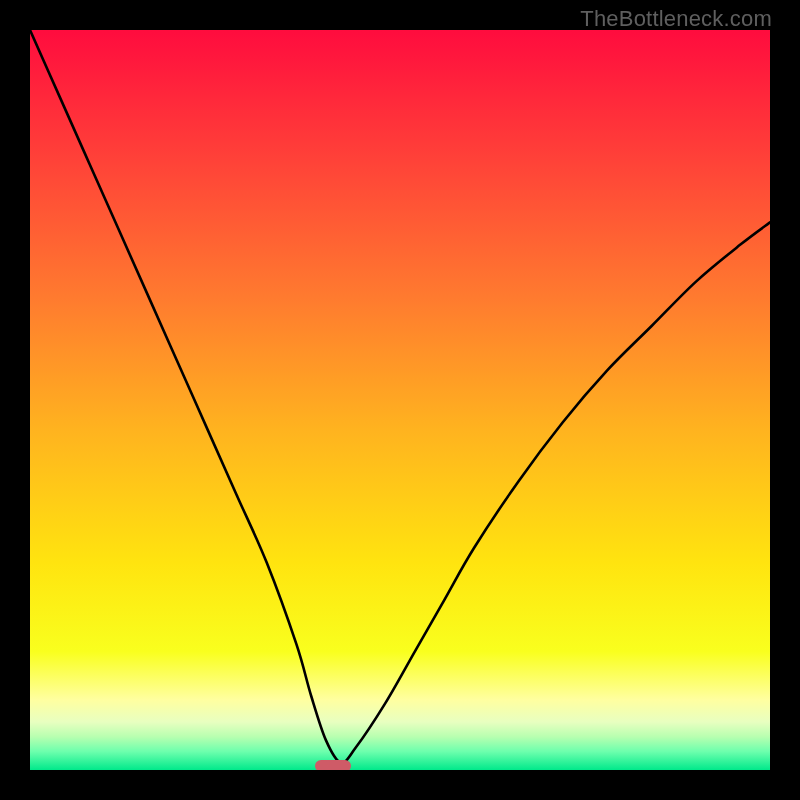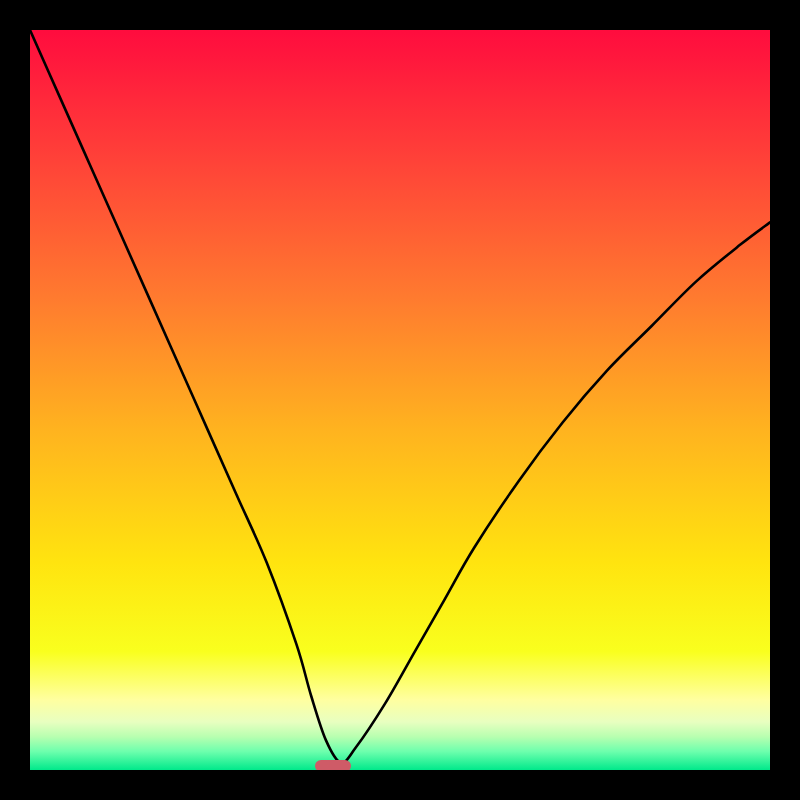--- a/index.html
+++ b/index.html
@@ -48,20 +48,21 @@
     height: 12px;
     border-radius: 6px;
     background: #cf5b67;
   }
 </style>
 </head>
 <body>
 
 <div class="frame">
 
+  <div class="watermark">TheBottleneck.com</div>
 
   <div class="plot">
 
     <svg class="gradient" viewBox="0 0 740 740" preserveAspectRatio="none">
       <defs>
         <linearGradient id="bg-grad" x1="0" y1="0" x2="0" y2="1">
             <stop offset="0%" stop-color="#ff0c3e"></stop>
             <stop offset="18%" stop-color="#ff4338"></stop>
             <stop offset="36%" stop-color="#ff7a2f"></stop>
             <stop offset="54%" stop-color="#ffb31f"></stop>

